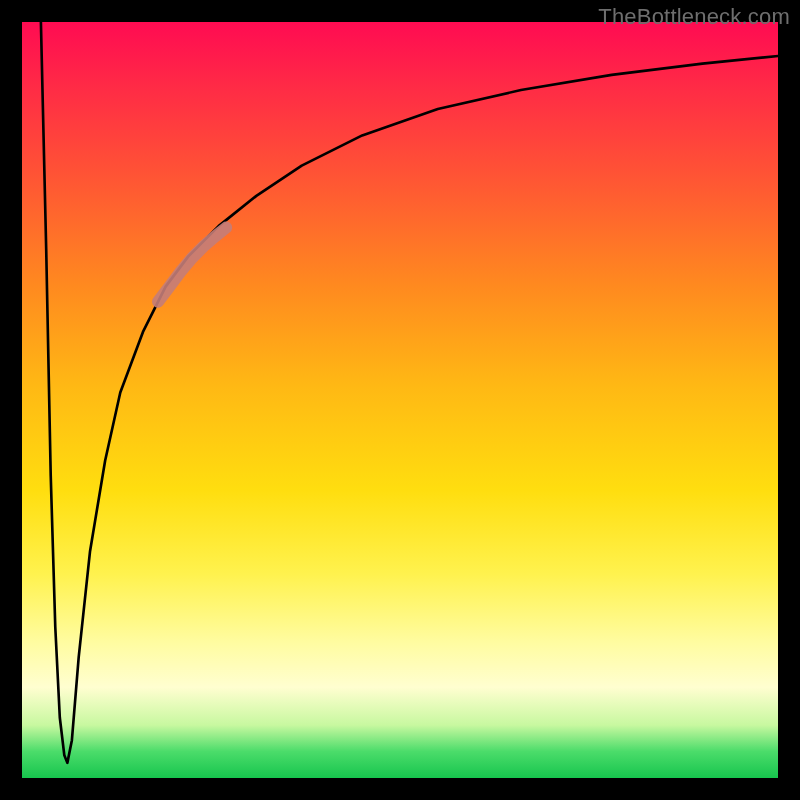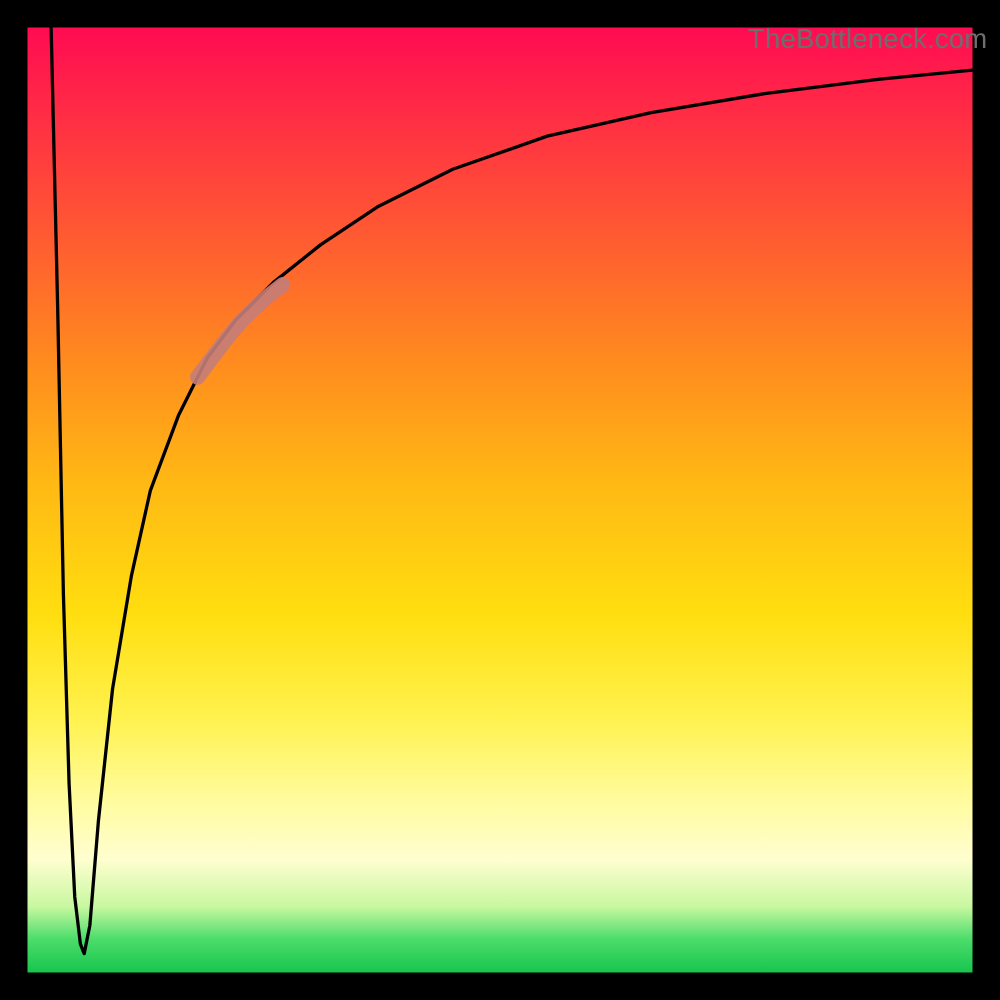--- a/index.html
+++ b/index.html
@@ -42,21 +42,21 @@
   svg.curve {
     position: absolute;
     left: 22px;
     top: 22px;
     width: 756px;
     height: 756px;
     overflow: visible;
   }
   .watermark {
     position: absolute;
-    top: 18px;
+    top: 4px;
     right: 10px;
     color: #6e6e6e;
     font-size: 22px;
     letter-spacing: 0.2px;
     user-select: none;
   }
 </style>
 </head>
 <body>
 

